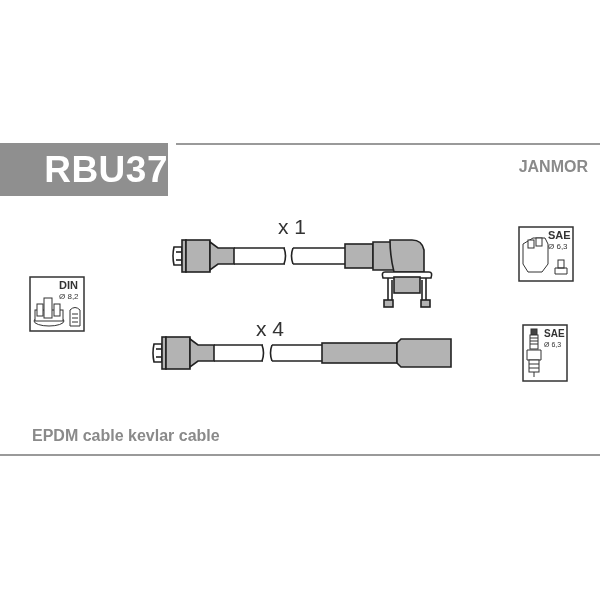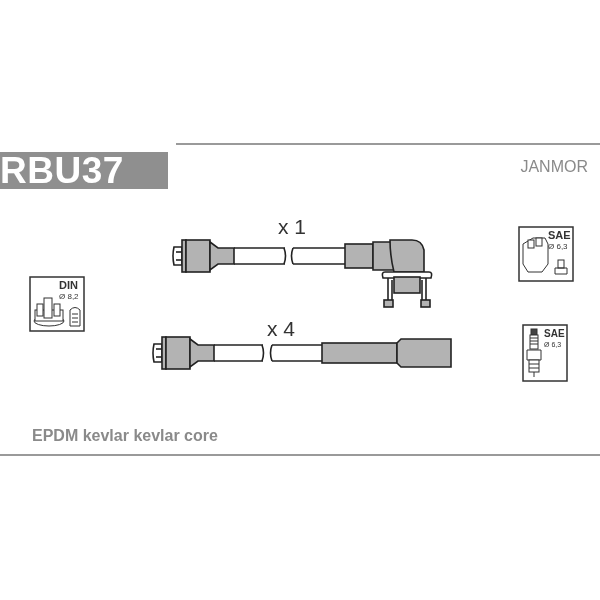--- a/index.html
+++ b/index.html
@@ -1,20 +1,20 @@
 <!DOCTYPE html>
 <html><head>
 <meta charset="utf-8">
 <style>
   html,body{margin:0;padding:0;background:#ffffff;}
   body{width:600px;height:600px;position:relative;overflow:hidden;font-family:"Liberation Sans",sans-serif;}
-  .code-box{position:absolute;left:0;top:152px;width:168px;height:37px;background:#8f8f8f;display:flex;align-items:center;justify-content:flex-start;}
+  .code-box{position:absolute;left:0;top:143px;width:168px;height:53px;background:#8f8f8f;display:flex;align-items:center;justify-content:flex-end;}
   .code-text{color:#ffffff;font-weight:bold;font-size:37px;letter-spacing:0.5px;}
   .top-line{position:absolute;left:176px;top:143px;width:424px;height:2px;background:#9a9a9a;}
-  .brand{position:absolute;right:12px;top:158px;color:#8a8a8a;font-weight:normal;font-size:16px;}
+  .brand{position:absolute;right:12px;top:158px;color:#8a8a8a;font-weight:bold;font-size:16px;}
   .qty{position:absolute;color:#333333;font-size:21px;}
   .desc{position:absolute;left:32px;top:427px;color:#8a8a8a;font-weight:bold;font-size:16px;}
   .bottom-line{position:absolute;left:0;top:454px;width:600px;height:2px;background:#9a9a9a;}
   svg{position:absolute;overflow:visible;}
   .badge-title{font-family:"Liberation Sans",sans-serif;font-weight:bold;fill:#333;}
   .badge-sub{font-family:"Liberation Sans",sans-serif;fill:#333;}
 </style>
 </head>
 <body>
 
@@ -50,21 +50,21 @@
     <rect x="394" y="277" width="26" height="16"></rect>
     <line x1="388" y1="278" x2="388" y2="300" fill="none"></line>
     <line x1="392" y1="280" x2="392" y2="300" fill="none"></line>
     <line x1="422" y1="280" x2="422" y2="300" fill="none"></line>
     <line x1="426" y1="278" x2="426" y2="300" fill="none"></line>
     <rect x="384" y="300" width="9" height="7"></rect>
     <rect x="421" y="300" width="9" height="7"></rect>
   </g>
 </svg>
 
-<div class="qty" style="left:267px;top:317px;">x 4</div>
+<div class="qty" style="left:256px;top:317px;">x 4</div>
 <svg style="left:0;top:0;" width="600" height="600" viewBox="0 0 600 600">
   <g stroke="#222" stroke-width="1.6" fill="#b3b3b3">
     <path d="M154 344 h8 v18 h-8 q-2 -9 0 -18 z" fill="#fff"></path>
     <line x1="156" y1="349" x2="162" y2="349"></line>
     <line x1="156" y1="357" x2="162" y2="357"></line>
     <rect x="162" y="337" width="4" height="32"></rect>
     <rect x="166" y="337" width="24" height="32"></rect>
     <path d="M190 339 l8 6 h16 v16 h-16 l-8 6 z"></path>
     <line x1="214" y1="345" x2="263" y2="345"></line>
     <line x1="214" y1="361" x2="263" y2="361"></line>
@@ -122,14 +122,14 @@
       <line x1="8" y1="17" x2="16" y2="17"></line>
       <line x1="8" y1="20" x2="16" y2="20"></line>
     <path d="M5 26 h14 v10 h-14 z"></path>
     <rect x="7" y="36" width="10" height="12"></rect>
     <line x1="7" y1="40" x2="17" y2="40"></line>
       <line x1="7" y1="44" x2="17" y2="44"></line>
     <line x1="12" y1="48" x2="12" y2="53"></line>
   </g>
 </svg>
 
-<div class="desc">EPDM kevlar kevlar core</div>
+<div class="desc">EPDM cable kevlar cable</div>
 <div class="bottom-line"></div>
 
 </body></html>

